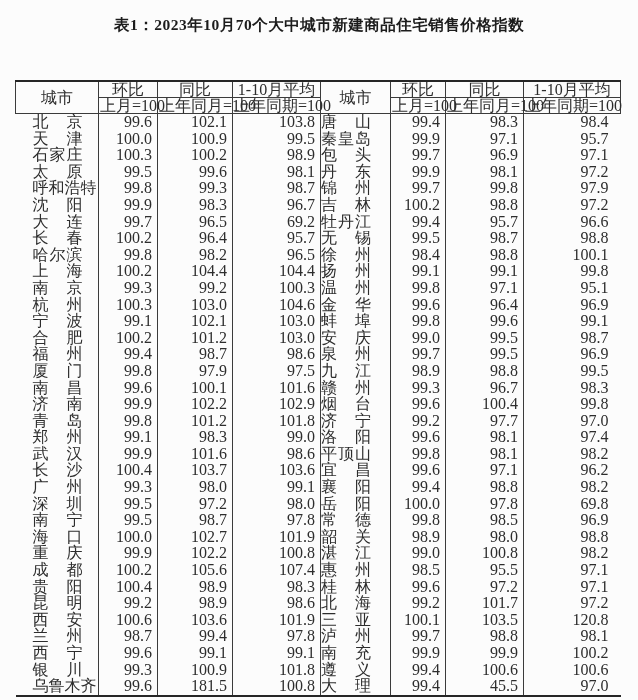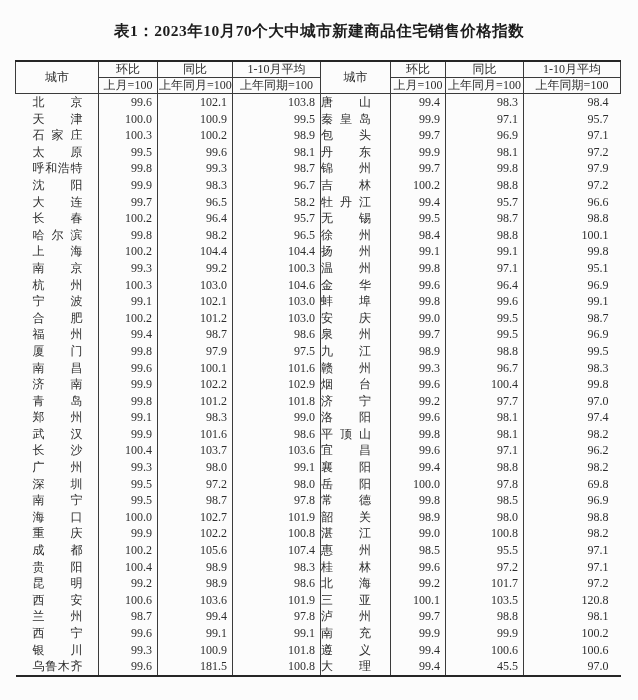--- a/index.html
+++ b/index.html
@@ -7,35 +7,35 @@
     padding: 0;
     background: #fcfcfc;
     width: 638px;
     height: 700px;
     overflow: hidden;
     font-family: "Liberation Serif", "DejaVu Serif", serif;
     color: #2d2d2d;
   }
   .page { position: relative; width: 638px; height: 700px; }
   .title {
-    padding-top: 21px;
+    padding-top: 15px;
     text-align: center;
     font-size: 15.5px;
     font-weight: bold;
     letter-spacing: 0.5px;
     color: #1c1c1c;
   }
   table.idx {
     border-collapse: collapse;
     table-layout: fixed;
     width: 605px;
-    margin: 18px 0 0 15px;
+    margin: 44px 0 0 15px;
     border-top: 2px solid #262626;
     border-bottom: 2px solid #262626;
-    font-size: 12px;
+    font-size: 16px;
   }
   col.c-city-l  { width: 83px; }
   col.c-mom-l   { width: 59px; }
   col.c-yoy-l   { width: 75px; }
   col.c-avg-l   { width: 88px; }
   col.c-city-r  { width: 70px; }
   col.c-mom-r   { width: 55px; }
   col.c-yoy-r   { width: 78px; }
   col.c-avg-r   { width: 97px; }
 
@@ -173,21 +173,21 @@
           <td class="num">96.7</td>
           <td class="city cr"><span class="cname">吉林</span></td>
           <td class="num">100.2</td>
           <td class="num">98.8</td>
           <td class="num last">97.2</td>
         </tr>
         <tr>
           <td class="city cl"><span class="cname">大连</span></td>
           <td class="num">99.7</td>
           <td class="num">96.5</td>
-          <td class="num">58.2</td>
+          <td class="num">69.2</td>
           <td class="city cr"><span class="cname">牡丹江</span></td>
           <td class="num">99.4</td>
           <td class="num">95.7</td>
           <td class="num last">96.6</td>
         </tr>
         <tr>
           <td class="city cl"><span class="cname">长春</span></td>
           <td class="num">100.2</td>
           <td class="num">96.4</td>
           <td class="num">95.7</td>

